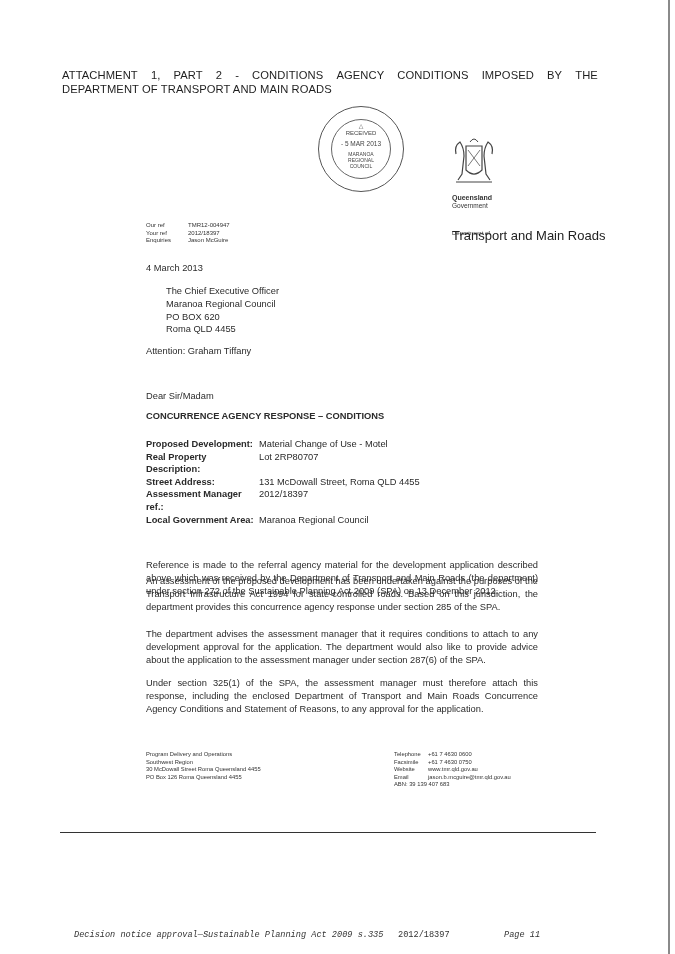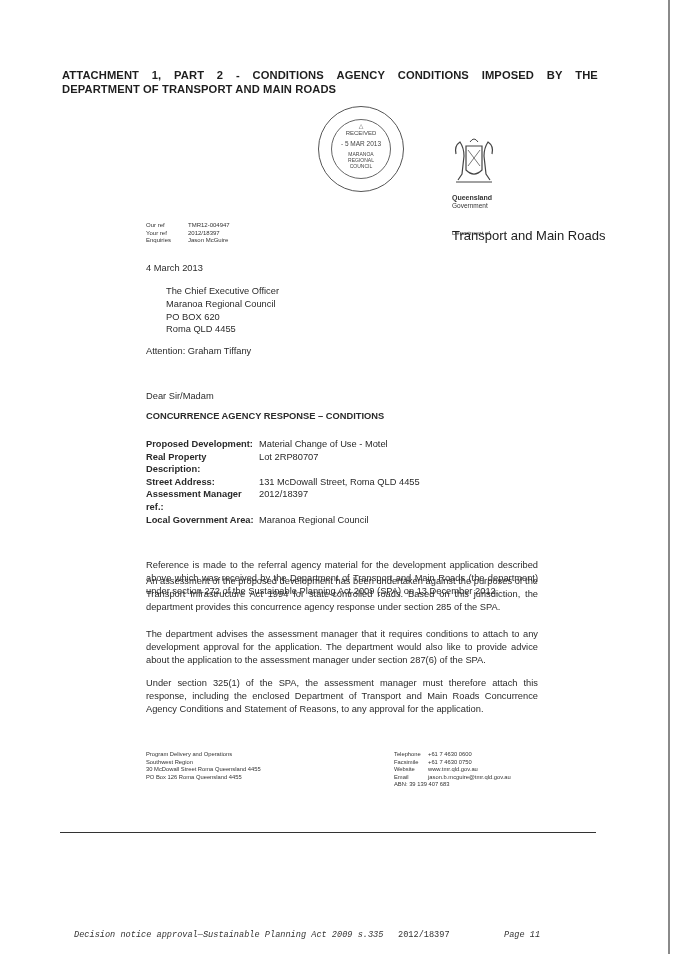--- a/index.html
+++ b/index.html
@@ -1,19 +1,19 @@
 <!DOCTYPE html>
 <html><head>
 <meta charset="utf-8">
 <style>
   html, body { margin:0; padding:0; background:#ffffff; }
   body { width:675px; height:954px; position:relative; overflow:hidden; font-family:"Liberation Sans", sans-serif; color:#2a2a2a; }
   .abs { position:absolute; }
   .right-edge { position:absolute; left:668px; top:0; width:2px; height:954px; background:#8a8a8a; }
-  .heading { left:62px; top:68px; width:536px; font-size:11.2px; font-weight:bold; line-height:14px; letter-spacing:0.1px; color:#1e1e1e; }
+  .heading { left:62px; top:68px; width:536px; font-size:11.2px; font-weight:normal; line-height:14px; letter-spacing:0.1px; color:#1e1e1e; }
   .heading .l1 { display:flex; justify-content:space-between; }
   .stamp { left:318px; top:106px; width:84px; height:84px; border:1.5px solid #555; border-radius:50%; }
   .stamp .inner { position:absolute; left:12px; top:12px; width:58px; height:58px; border:1px solid #666; border-radius:50%; }
   .stamp .txt { position:absolute; width:100%; text-align:center; font-size:6px; color:#444; line-height:7px; }
   .crest { left:452px; top:136px; width:44px; height:54px; }
   .qg { left:452px; top:194px; font-size:7px; line-height:8px; color:#333; font-weight:bold; }
   .dept-small { left:452px; top:230px; font-size:6px; color:#333; }
   .dept-big { left:452px; top:228px; font-size:13px; color:#222; }
   .refs { left:146px; top:222px; font-size:6px; line-height:7.5px; color:#333; }
   .refs .row { display:flex; }

